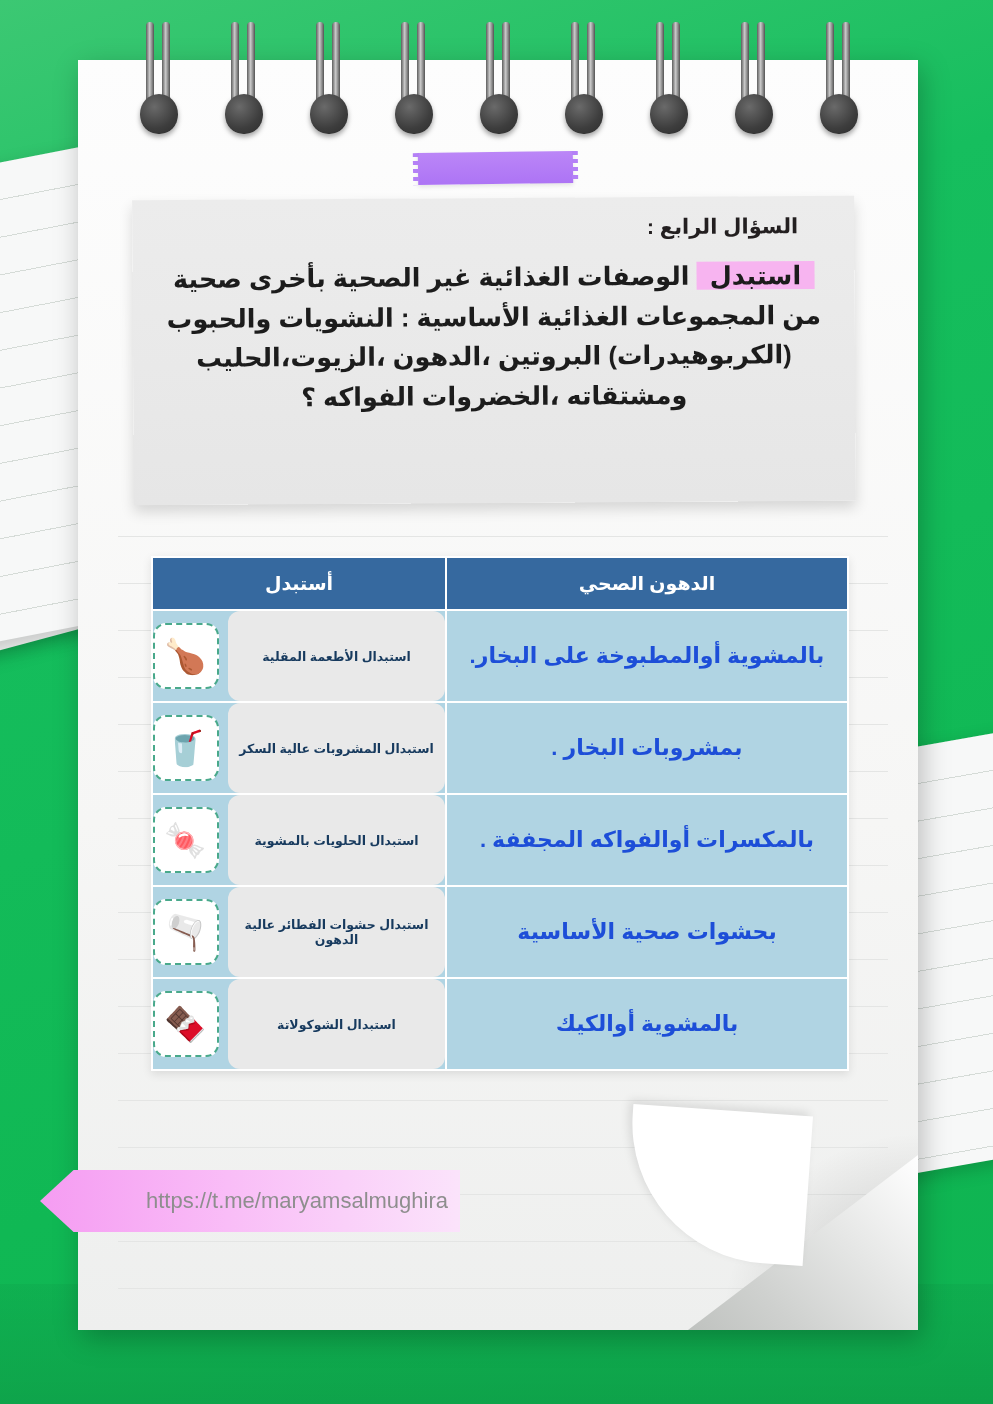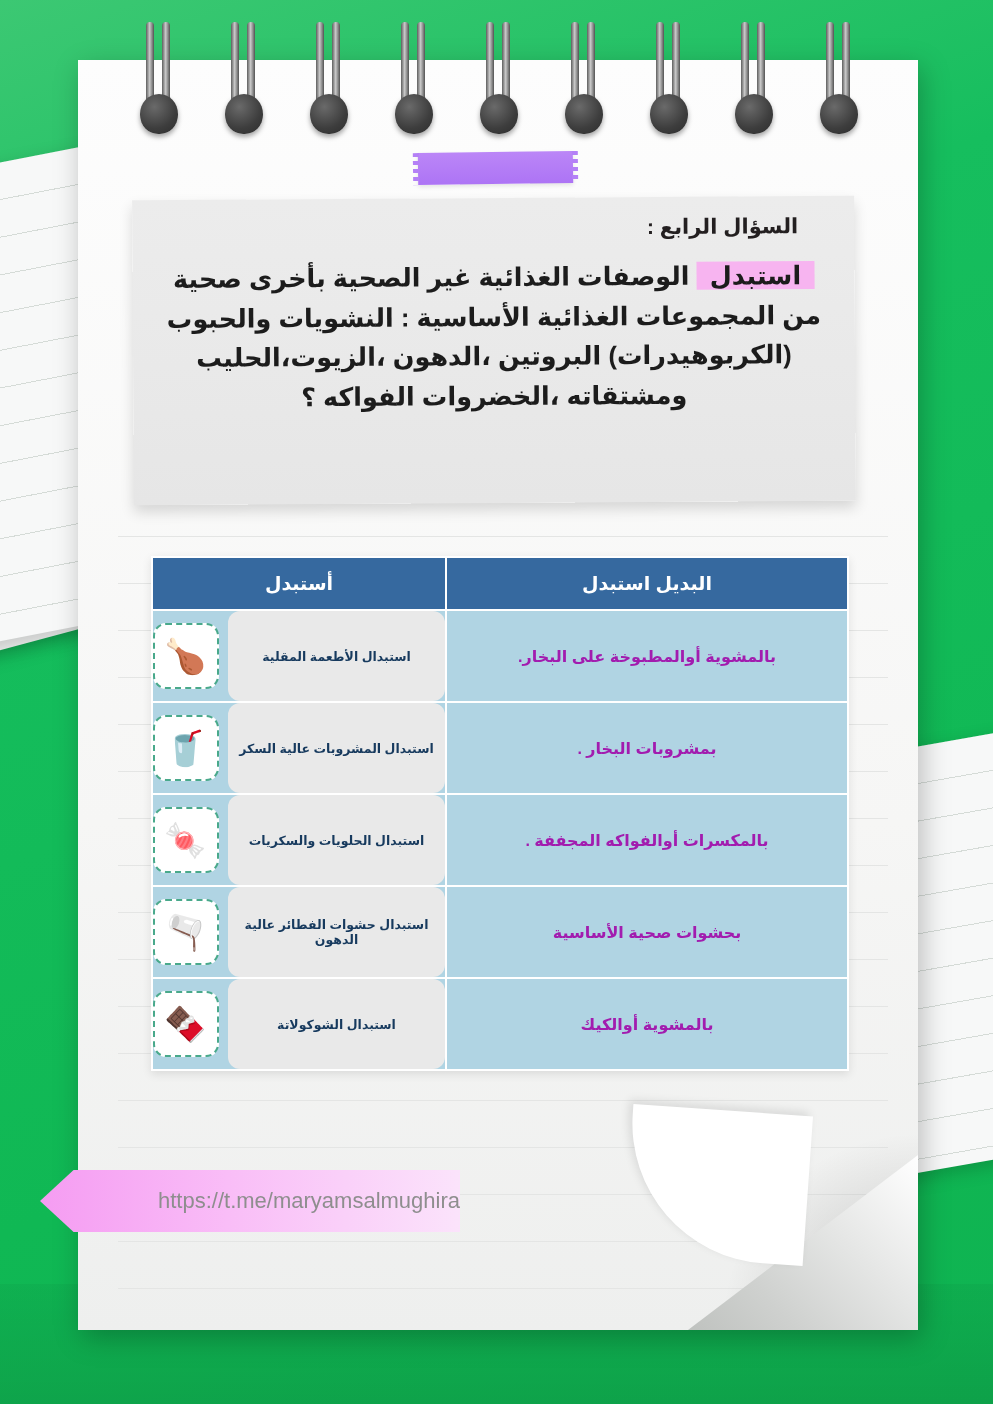--- a/index.html
+++ b/index.html
@@ -136,21 +136,21 @@
   }
   .tbl table{border-collapse:separate;border-spacing:2px;width:100%;background:#ffffff;}
   .tbl th{
     background:#36699f;color:#ffffff;font-weight:bold;font-size:19px;
     padding:14px 8px;text-align:center;letter-spacing:0;margin-left:16px;
   }
   .tbl td{
     background:#b0d4e3;padding:0;vertical-align:middle;
   }
   .cell-alt{
-    text-align:center;font-size:16px;color:#a21caf;font-weight:bold;
+    text-align:center;font-size:22px;color:#1d4ed8;font-weight:bold;
     padding:22px 14px;height:46px;
   }
   .cell-icon{
     background:#ffffff;padding:8px 10px;width:292px;
   }
   .icon-row{
     display:flex;flex-direction:row-reverse;align-items:center;gap:9px;
     justify-content:flex-start;
   }
   .icon-box{
@@ -167,21 +167,21 @@
 
   
   .ribbon{
     position:absolute;left:40px;top:1170px;width:420px;height:62px;z-index:9;
     background:linear-gradient(90deg,#f59cf2 0%,#f9bdf7 45%,#fbe3fb 100%);
     clip-path:polygon(8% 0,100% 0,100% 100%,8% 100%,0 50%);
     display:flex;align-items:center;
     box-shadow:0 3px 8px rgba(0,0,0,0.12);
   }
   .ribbon span{
-    direction:ltr;margin-right:0;margin-left:50px;color:#8e8e8e;font-size:22px;
+    direction:ltr;margin-right:12px;margin-left:50px;color:#8e8e8e;font-size:22px;
     font-family:"Liberation Sans",sans-serif;
   }
 </style>
 </head>
 <body>
 
 <div class="bg-green"></div>
 <div class="bg-green-bottom"></div>
 
 <div class="deco-sheet deco-left2">
@@ -257,21 +257,21 @@
 
 <div class="qcard">
   <div class="qtitle">السؤال الرابع :</div>
   <div class="qbody"><span class="hl">استبدل</span><span> الوصفات الغذائية غير الصحية بأخرى صحية من المجموعات الغذائية الأساسية : النشويات والحبوب (الكربوهيدرات) البروتين ،الدهون ،الزيوت،الحليب ومشتقاته ،الخضروات الفواكه ؟</span></div>
 </div>
 
 <div class="tbl">
   <table>
     <thead>
       <tr>
-        <th>البديل استبدل</th>
+        <th>الدهون الصحي</th>
         <th>أستبدل</th>
       </tr>
     </thead>
     <tbody>
       <tr>
         <td class="cell-alt">بالمشوية أوالمطبوخة على البخار.</td>
         <td class="cell-icon">
           <div class="icon-row">
             <div class="icon-box">🍗</div>
             <div class="pill">استبدال الأطعمة المقلية</div>
@@ -285,21 +285,21 @@
             <div class="icon-box">🥤</div>
             <div class="pill">استبدال المشروبات عالية السكر</div>
           </div>
         </td>
       </tr>
       <tr>
         <td class="cell-alt">بالمكسرات أوالفواكه المجففة .</td>
         <td class="cell-icon">
           <div class="icon-row">
             <div class="icon-box">🍬</div>
-            <div class="pill">استبدال الحلويات والسكريات</div>
+            <div class="pill">استبدال الحلويات بالمشوية</div>
           </div>
         </td>
       </tr>
       <tr>
         <td class="cell-alt">بحشوات صحية الأساسية</td>
         <td class="cell-icon">
           <div class="icon-row">
             <div class="icon-box">🫗</div>
             <div class="pill">استبدال حشوات الفطائر عالية الدهون</div>
           </div>

